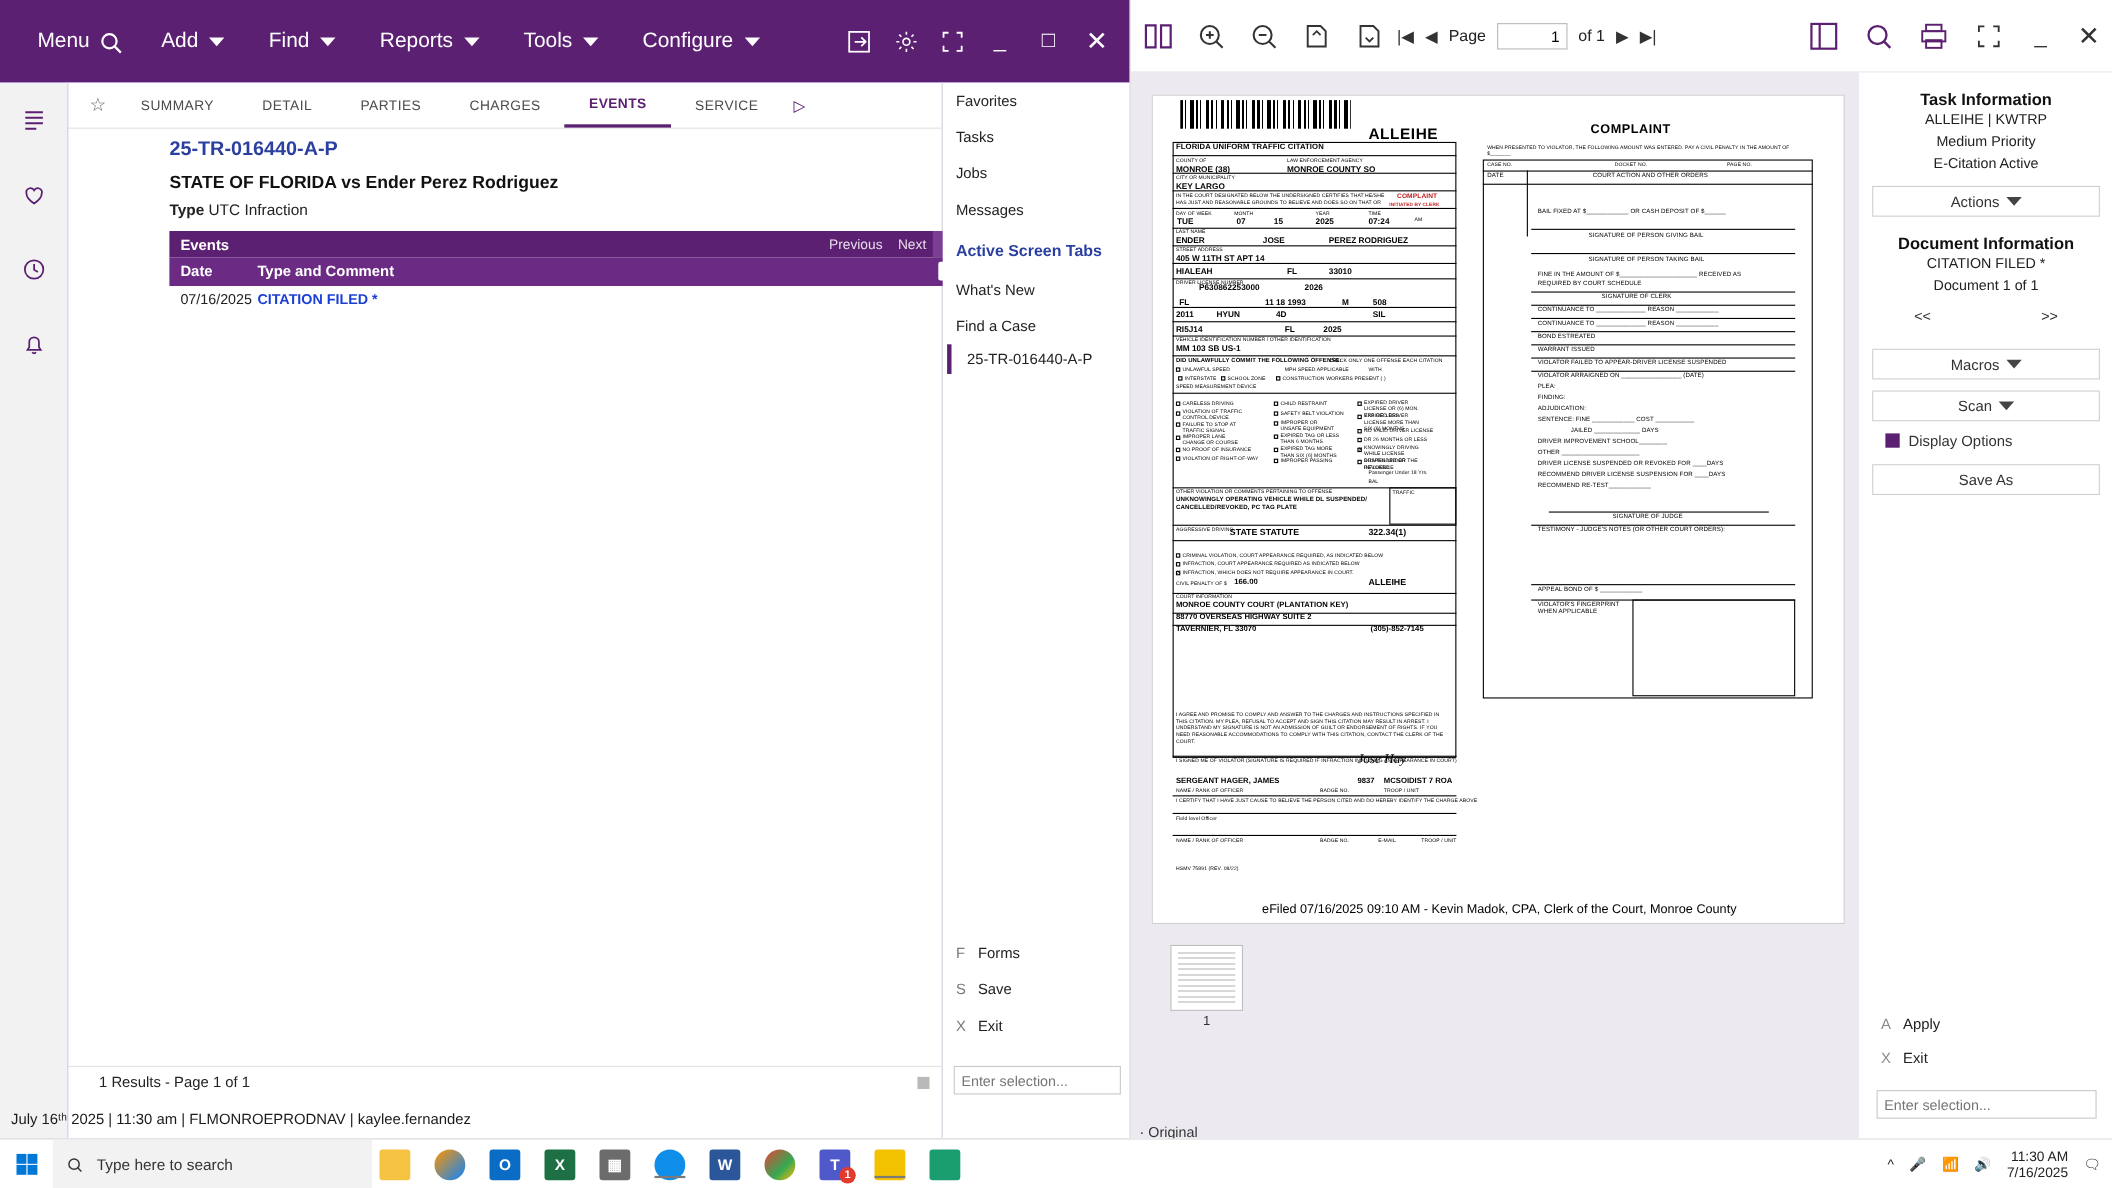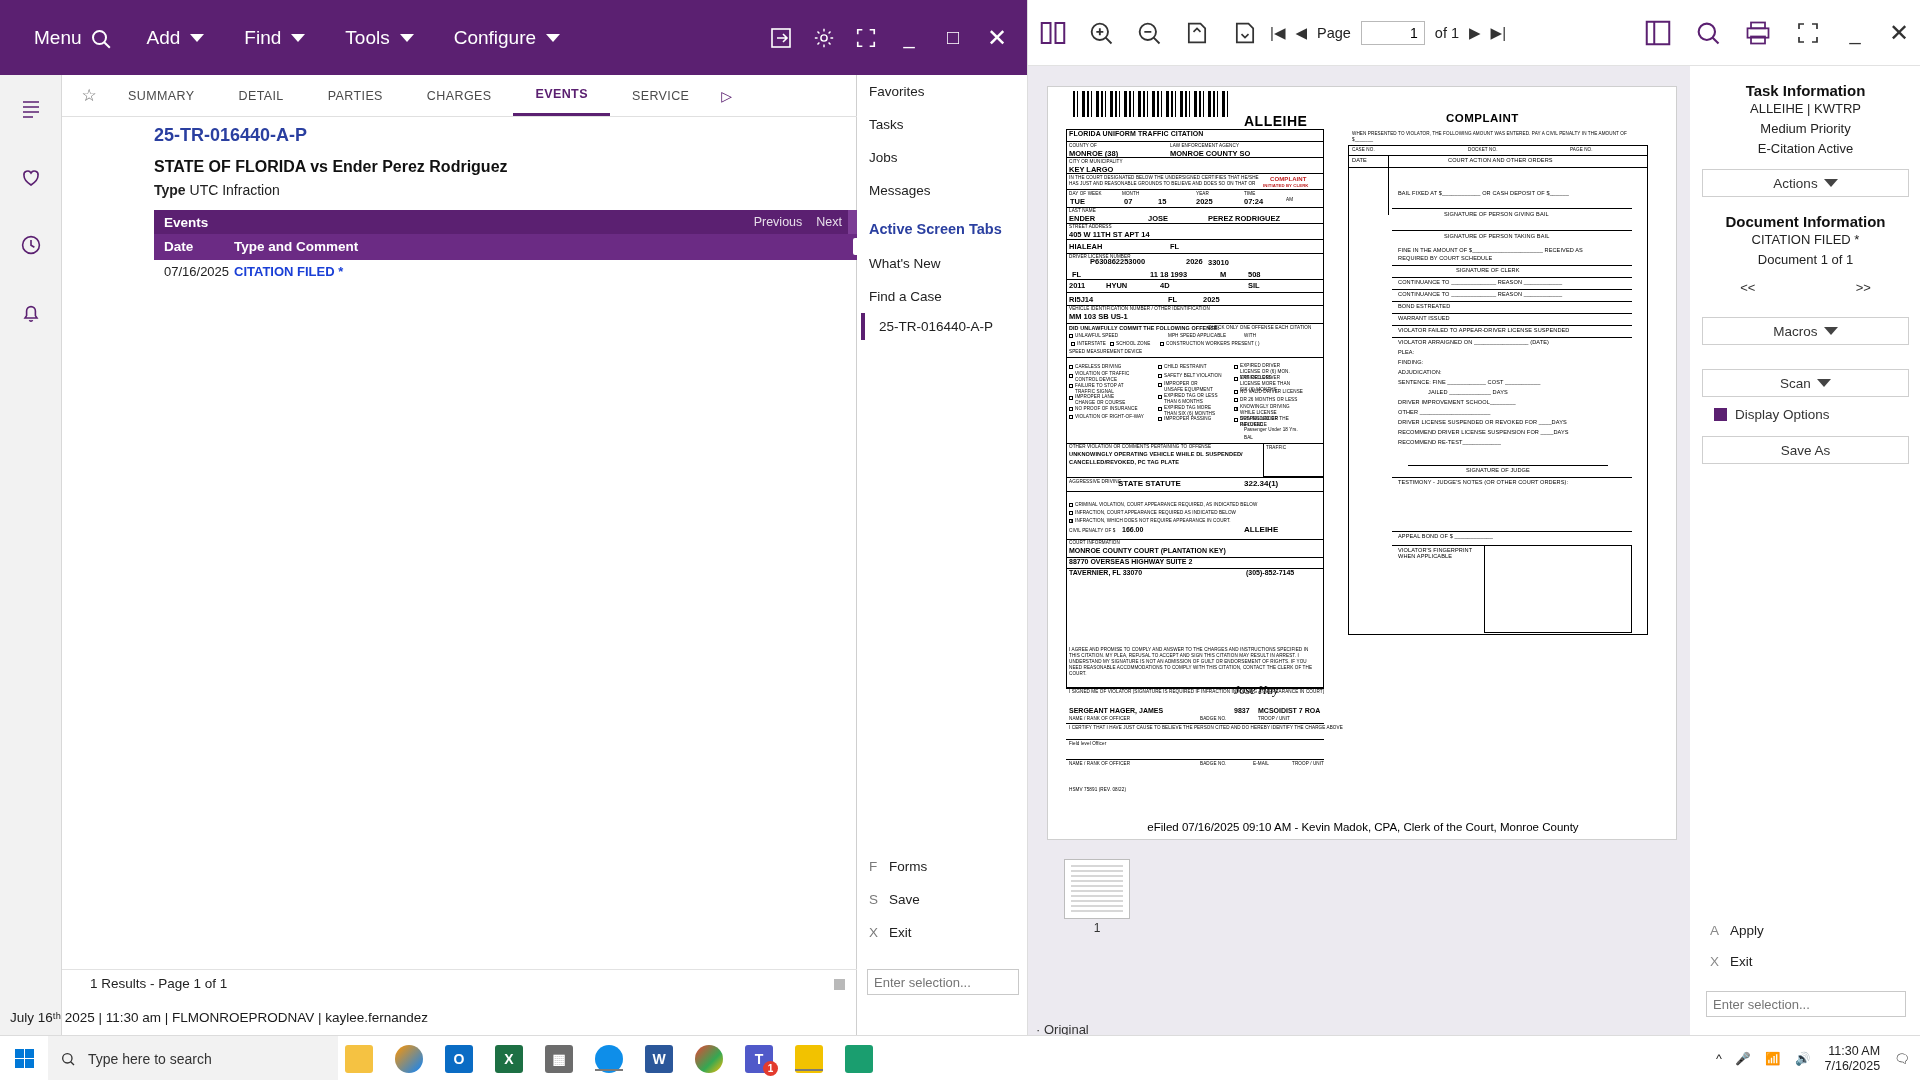--- a/index.html
+++ b/index.html
@@ -153,20 +153,24 @@
         </div>
         <div class="menu-item">
           <span>Add</span>
           <span class="caret-down"></span>
         </div>
         <div class="menu-item">
           <span>Find</span>
           <span class="caret-down"></span>
         </div>
         <div class="menu-item">
+          <span>Reports</span>
+          <span class="caret-down"></span>
+        </div>
+        <div class="menu-item">
           <span>Tools</span>
           <span class="caret-down"></span>
         </div>
         <div class="menu-item">
           <span>Configure</span>
           <span class="caret-down"></span>
         </div>
       </div>
       <div class="right-group">
         <div class="tb-icon">
@@ -419,21 +423,21 @@
           <div class="tm" style="left:21px; top:127px;">ENDER</div>
           <div class="tm" style="left:100px; top:127px;">JOSE</div>
           <div class="tm" style="left:160px; top:127px;">PEREZ RODRIGUEZ</div>
 
           <div class="ln" style="left:18px; top:136px; width:258px; height:1px;"></div>
           <div class="t" style="left:21px; top:137px;">STREET ADDRESS</div>
           <div class="tm" style="left:21px; top:143px;">405 W 11TH ST APT 14</div>
           <div class="ln" style="left:18px; top:152px; width:258px; height:1px;"></div>
           <div class="tm" style="left:21px; top:155px;">HIALEAH</div>
           <div class="tm" style="left:122px; top:155px;">FL</div>
-          <div class="tm" style="left:160px; top:155px;margin-top:16px;">33010</div>
+          <div class="tm" style="left:160px; top:155px;">33010</div>
           <div class="ln" style="left:18px; top:166px; width:258px; height:1px;"></div>
 
           <div class="t" style="left:21px; top:167px;">DRIVER LICENSE NUMBER</div>
           <div class="tm" style="left:42px; top:170px;">P630862253000</div>
           <div class="tm" style="left:24px; top:183px;">FL</div>
           <div class="tm" style="left:102px; top:183px;">11   18   1993</div>
           <div class="tm" style="left:172px; top:183px;">M</div>
           <div class="tm" style="left:200px; top:183px;">508</div>
           <div class="tm" style="left:138px; top:170px;">2026</div>
           <div class="ln" style="left:18px; top:192px; width:258px; height:1px;"></div>
@@ -637,21 +641,21 @@
       <div class="tp-sub">Document 1 of 1</div>
       <div class="tp-navrow">
         <span>&lt;&lt;</span>
         <span>&gt;&gt;</span>
       </div>
 
       <div class="tp-btn" style="margin-top:22px">
         <span>Macros</span>
         <span class="caret-down" style="border-top-color:#444"></span>
       </div>
-      <div class="tp-btn" style="margin-top:24px">
+      <div class="tp-btn" style="margin-top:10px">
         <span>Scan</span>
         <span class="caret-down" style="border-top-color:#444"></span>
       </div>
       <div class="tp-chk">
         <span class="chk-sq"></span>
         <span>Display Options</span>
       </div>
       <div class="tp-btn" style="margin-top:14px">
         <span>Save As</span>
       </div>

